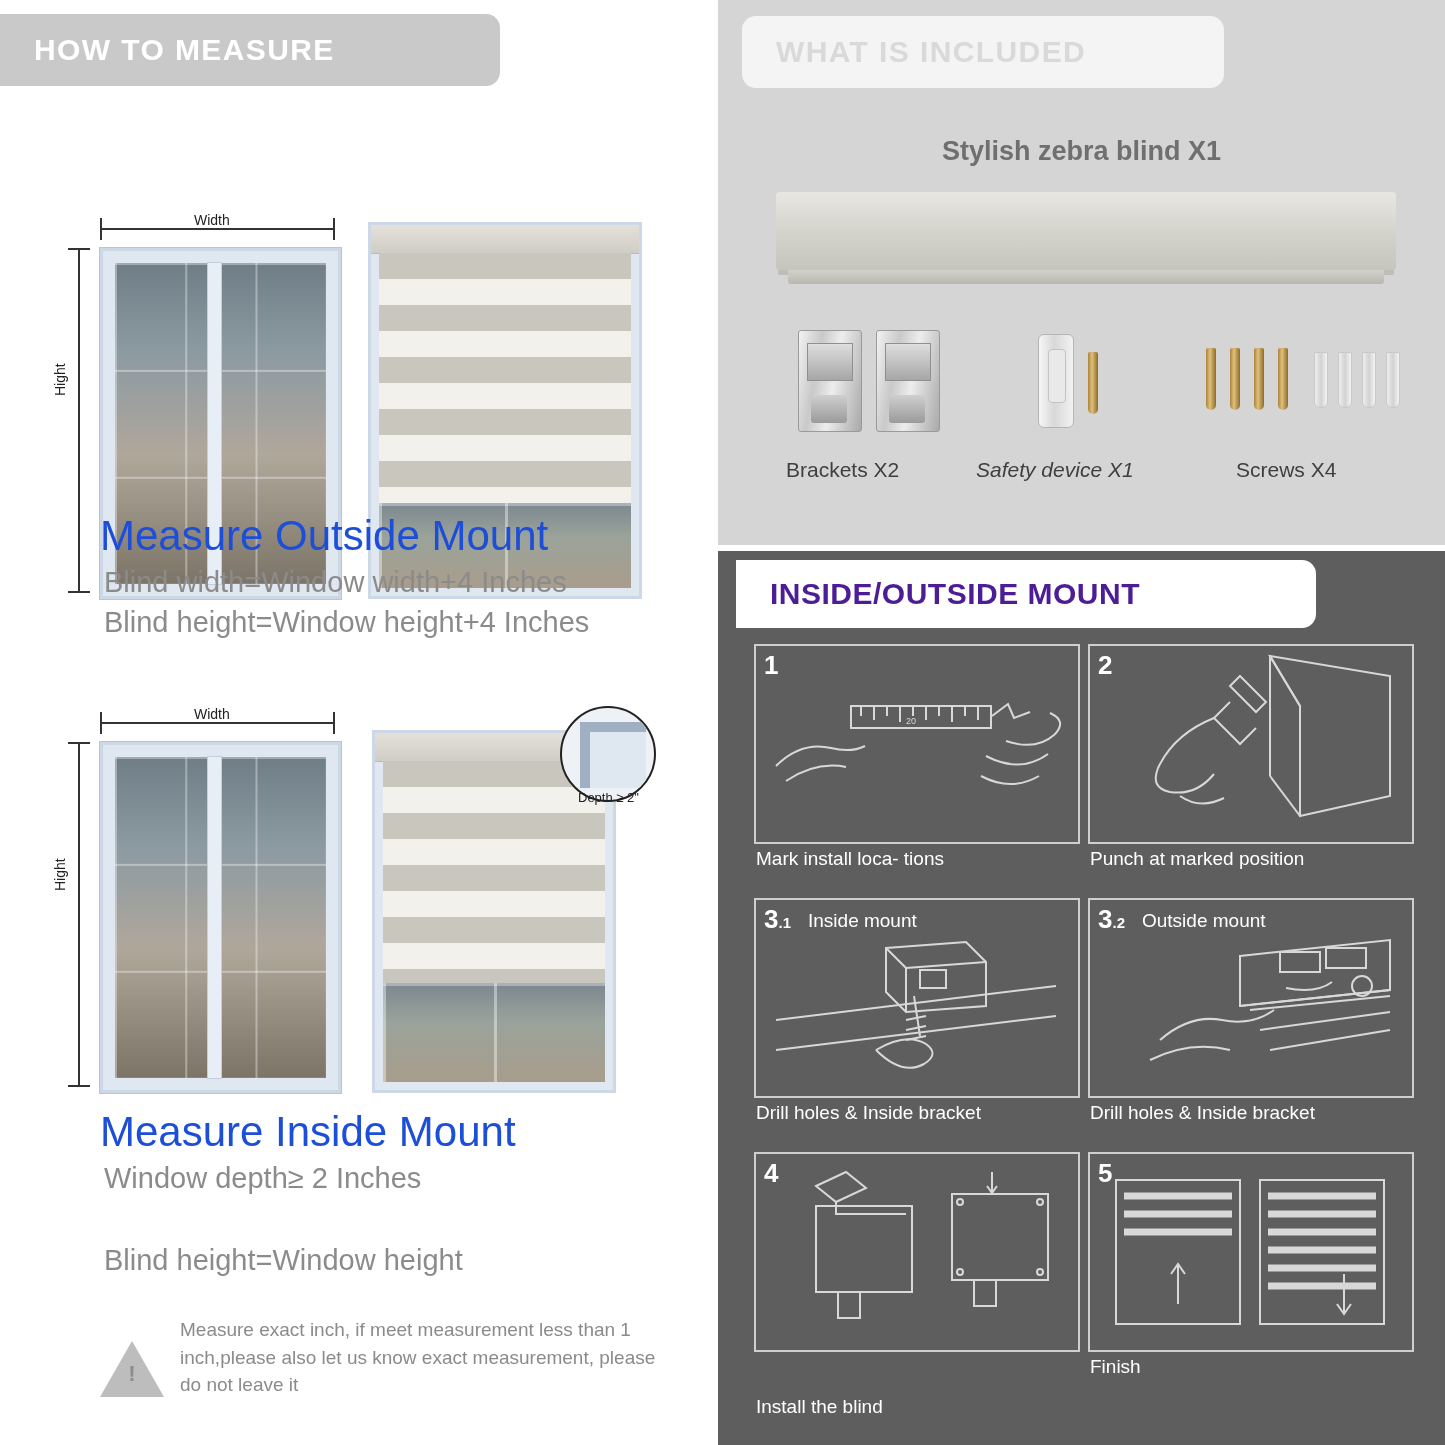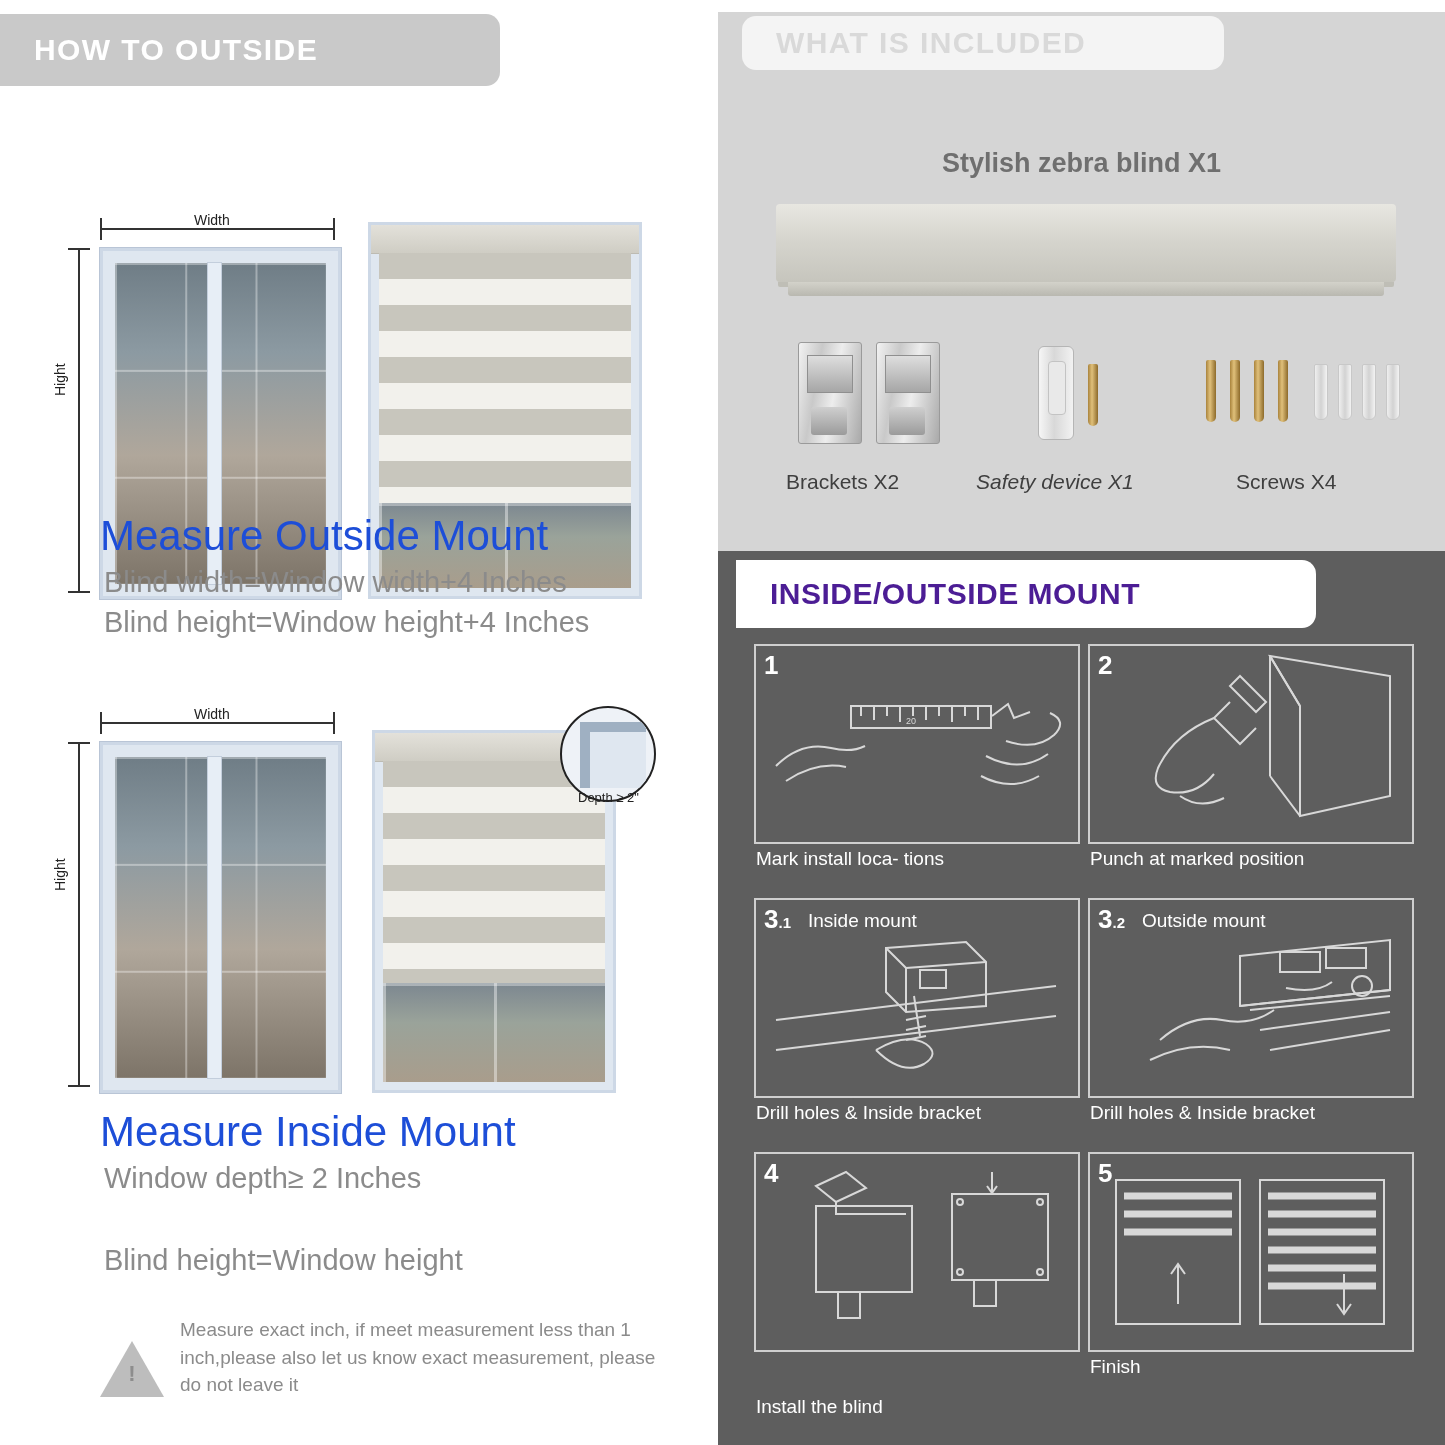--- a/index.html
+++ b/index.html
@@ -118,25 +118,25 @@
     border-bottom:56px solid #bdbdbd;
   }
   .warn-tri:after{
     content:"!";position:absolute;left:0;right:0;top:20px;text-align:center;
     color:#8d8d8d;font-size:22px;font-weight:bold;
   }
   .warn-text{font-size:19px;line-height:1.45;color:#8b8b8b;}
 
   
   .right-top{
-    position:absolute;left:718px;top:12px;width:727px;height:545px;
+    position:absolute;left:718px;top:0;width:727px;height:545px;
     background:#d5d5d5;
   }
   #tab-included{
-    left:742px;top:16px;width:482px;height:54px;
+    left:742px;top:16px;width:482px;height:72px;
     border-radius:14px;background:#f4f4f4;
   }
   #tab-included .ht-label{color:#d9d9d9;}
   .included-title{
     position:absolute;left:0;right:0;top:136px;text-align:center;
     font-size:27px;font-weight:bold;color:#6f6f6f;
   }
   .blind-product{
     position:absolute;left:58px;top:192px;width:620px;height:78px;
     background:linear-gradient(180deg,#e8e7e1 0%,#d6d5ce 45%,#c6c5bd 100%);
@@ -215,21 +215,21 @@
   .sketch svg{width:100%;height:100%;display:block;}
 </style>
 </head>
 <body>
 
 <div class="page">
 
   <div class="left">
 
     <div class="header-tab" id="tab-measure">
-      <span class="ht-label">HOW TO OUTSIDE</span>
+      <span class="ht-label">HOW TO MEASURE</span>
     </div>
 
     <div class="illus" style="left:0;top:100px;width:712px;height:400px;">
 
       <div class="dim-line" style="left:100px;top:128px;width:235px;height:2px;"></div>
       <div class="dim-line" style="left:100px;top:118px;width:2px;height:22px;"></div>
       <div class="dim-line" style="left:333px;top:118px;width:2px;height:22px;"></div>
       <div class="dim-label" style="left:190px;top:112px;">Width</div>
 
       <div class="dim-line" style="left:78px;top:148px;width:2px;height:345px;"></div>

